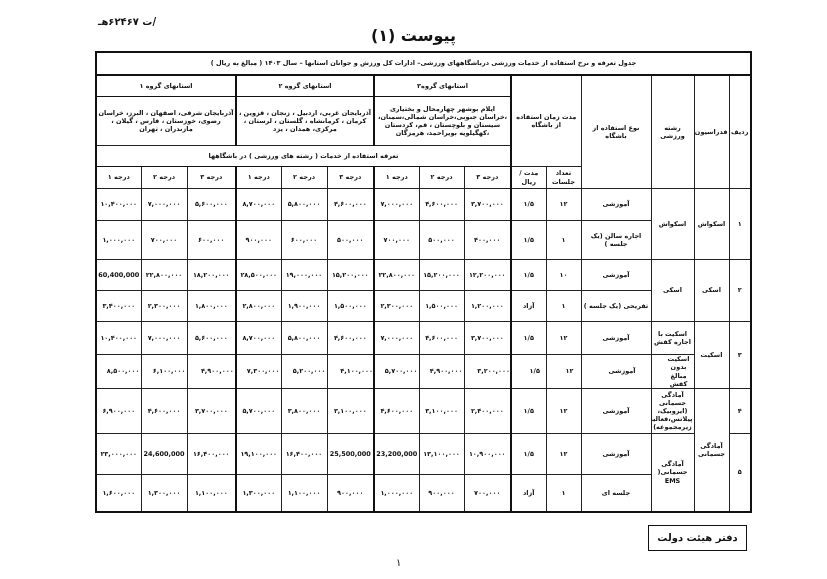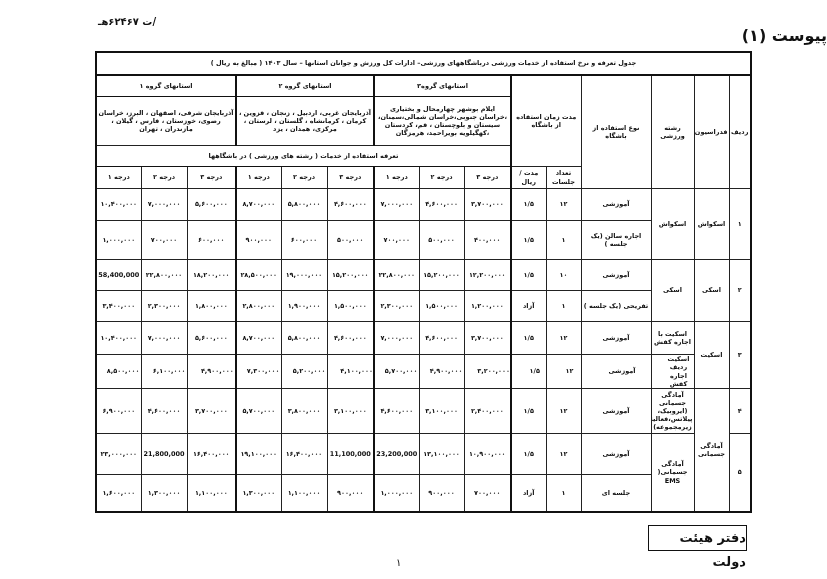--- a/index.html
+++ b/index.html
@@ -1,19 +1,19 @@
 <!DOCTYPE html>
 <html><head>
 <meta charset="utf-8">
 <style>
   html, body { margin: 0; padding: 0; background: #ffffff; }
   body { width: 827px; height: 579px; position: relative; overflow: hidden;
          font-family: "DejaVu Sans", sans-serif; color: #111; }
   .ref { position: absolute; left: 98px; top: 16px; font-size: 10px; font-weight: bold; direction: rtl; }
-  .title { position: absolute; left: 0; width: 827px; top: 26px; text-align: right;
+  .title { position: absolute; left: 0; width: 827px; top: 26px; text-align: center;
            font-size: 16px; font-weight: bold; direction: rtl; }
   table.main { position: absolute; left: 95px; top: 51px; width: 656px;
                border-collapse: collapse; direction: rtl; table-layout: fixed; }
   table.main td { border: 1px solid #222; text-align: center; vertical-align: middle;
                   padding: 0 1px; font-size: 6.5px; font-weight: bold; line-height: 1.25; overflow: hidden; }
   table.main { border: 2.5px solid #111; }
   td.caption { height: 21px; font-size: 7.5px; border-bottom: 2px solid #111 !important; }
   td.grp { height: 20px; font-size: 8px; border-bottom: 1.5px solid #111 !important; }
   td.prov { height: 48px; font-size: 5.6px; font-weight: normal; }
   td.tariff { height: 20px; font-size: 8px; border-top: 1.5px solid #111 !important; border-bottom: 1.5px solid #111 !important; }
@@ -25,21 +25,21 @@
   tr.r2 td { height: 38px; }
   tr.r3 td { height: 30px; }
   tr.r4 td { height: 30px; }
   tr.r5 td { height: 32px; }
   tr.r6 td { height: 33px; padding-left: 13px; }
   tr.r7 td { height: 44px; }
   tr.r8 td { height: 40px; }
   tr.r9 td { height: 36px; }
   td.radif { font-size: 9px; }
   .stamp { position: absolute; left: 648px; top: 525px; width: 97px; height: 24px;
-           border: 1.5px solid #111; font-size: 13px; font-weight: bold; 
+           border: 1.5px solid #111; font-size: 10px; font-weight: bold; text-align: center;
            line-height: 24px; direction: rtl; }
   .page { position: absolute; left: 396px; top: 557px; font-size: 10px; }
 </style>
 </head>
 <body>
 
 <div class="ref">/ت ۶۲۴۶۷هـ</div>
 <div class="title">پیوست (۱)</div>
 
 <table class="main">
@@ -137,21 +137,21 @@
     <td>۱۰</td>
     <td class="thick-l">۱/۵</td>
     <td class="num">۱۲,۲۰۰,۰۰۰</td>
     <td class="num">۱۵,۲۰۰,۰۰۰</td>
     <td class="num thick-l">۲۲,۸۰۰,۰۰۰</td>
     <td class="num">۱۵,۲۰۰,۰۰۰</td>
     <td class="num">۱۹,۰۰۰,۰۰۰</td>
     <td class="num thick-l">۲۸,۵۰۰,۰۰۰</td>
     <td class="num">۱۸,۲۰۰,۰۰۰</td>
     <td class="num">۲۲,۸۰۰,۰۰۰</td>
-    <td class="num">58,400,000</td>
+    <td class="num">60,400,000</td>
   </tr>
 
   <tr class="r4">
     <td>تفریحی (یک جلسه )</td>
     <td>۱</td>
     <td class="thick-l">آزاد</td>
     <td class="num">۱,۲۰۰,۰۰۰</td>
     <td class="num">۱,۵۰۰,۰۰۰</td>
     <td class="num thick-l">۲,۳۰۰,۰۰۰</td>
     <td class="num">۱,۵۰۰,۰۰۰</td>
@@ -174,21 +174,21 @@
     <td class="num thick-l">۷,۰۰۰,۰۰۰</td>
     <td class="num">۴,۶۰۰,۰۰۰</td>
     <td class="num">۵,۸۰۰,۰۰۰</td>
     <td class="num thick-l">۸,۷۰۰,۰۰۰</td>
     <td class="num">۵,۶۰۰,۰۰۰</td>
     <td class="num">۷,۰۰۰,۰۰۰</td>
     <td class="num">۱۰,۴۰۰,۰۰۰</td>
   </tr>
 
   <tr class="r6">
-    <td>اسکیت ردیف اجاره کفش</td>
+    <td>اسکیت بدون مبالغ کفش</td>
     <td>آموزشی</td>
     <td>۱۲</td>
     <td class="thick-l">۱/۵</td>
     <td class="num">۳,۲۰۰,۰۰۰</td>
     <td class="num">۴,۹۰۰,۰۰۰</td>
     <td class="num thick-l">۵,۷۰۰,۰۰۰</td>
     <td class="num">۴,۱۰۰,۰۰۰</td>
     <td class="num">۵,۲۰۰,۰۰۰</td>
     <td class="num thick-l">۷,۳۰۰,۰۰۰</td>
     <td class="num">۴,۹۰۰,۰۰۰</td>
@@ -216,25 +216,25 @@
 
   <tr class="r8">
     <td rowspan="2" class="radif">۵</td>
     <td rowspan="2">آمادگی جسمانی( EMS</td>
     <td>آموزشی</td>
     <td>۱۲</td>
     <td class="thick-l">۱/۵</td>
     <td class="num">۱۰,۹۰۰,۰۰۰</td>
     <td class="num">۱۳,۱۰۰,۰۰۰</td>
     <td class="num thick-l">23,200,000</td>
-    <td class="num">11,100,000</td>
+    <td class="num">25,500,000</td>
     <td class="num">۱۶,۴۰۰,۰۰۰</td>
     <td class="num thick-l">۱۹,۱۰۰,۰۰۰</td>
     <td class="num">۱۶,۴۰۰,۰۰۰</td>
-    <td class="num">21,800,000</td>
+    <td class="num">24,600,000</td>
     <td class="num">۲۳,۰۰۰,۰۰۰</td>
   </tr>
 
   <tr class="r9">
     <td>جلسه ای</td>
     <td>۱</td>
     <td class="thick-l">آزاد</td>
     <td class="num">۷۰۰,۰۰۰</td>
     <td class="num">۹۰۰,۰۰۰</td>
     <td class="num thick-l">۱,۰۰۰,۰۰۰</td>

